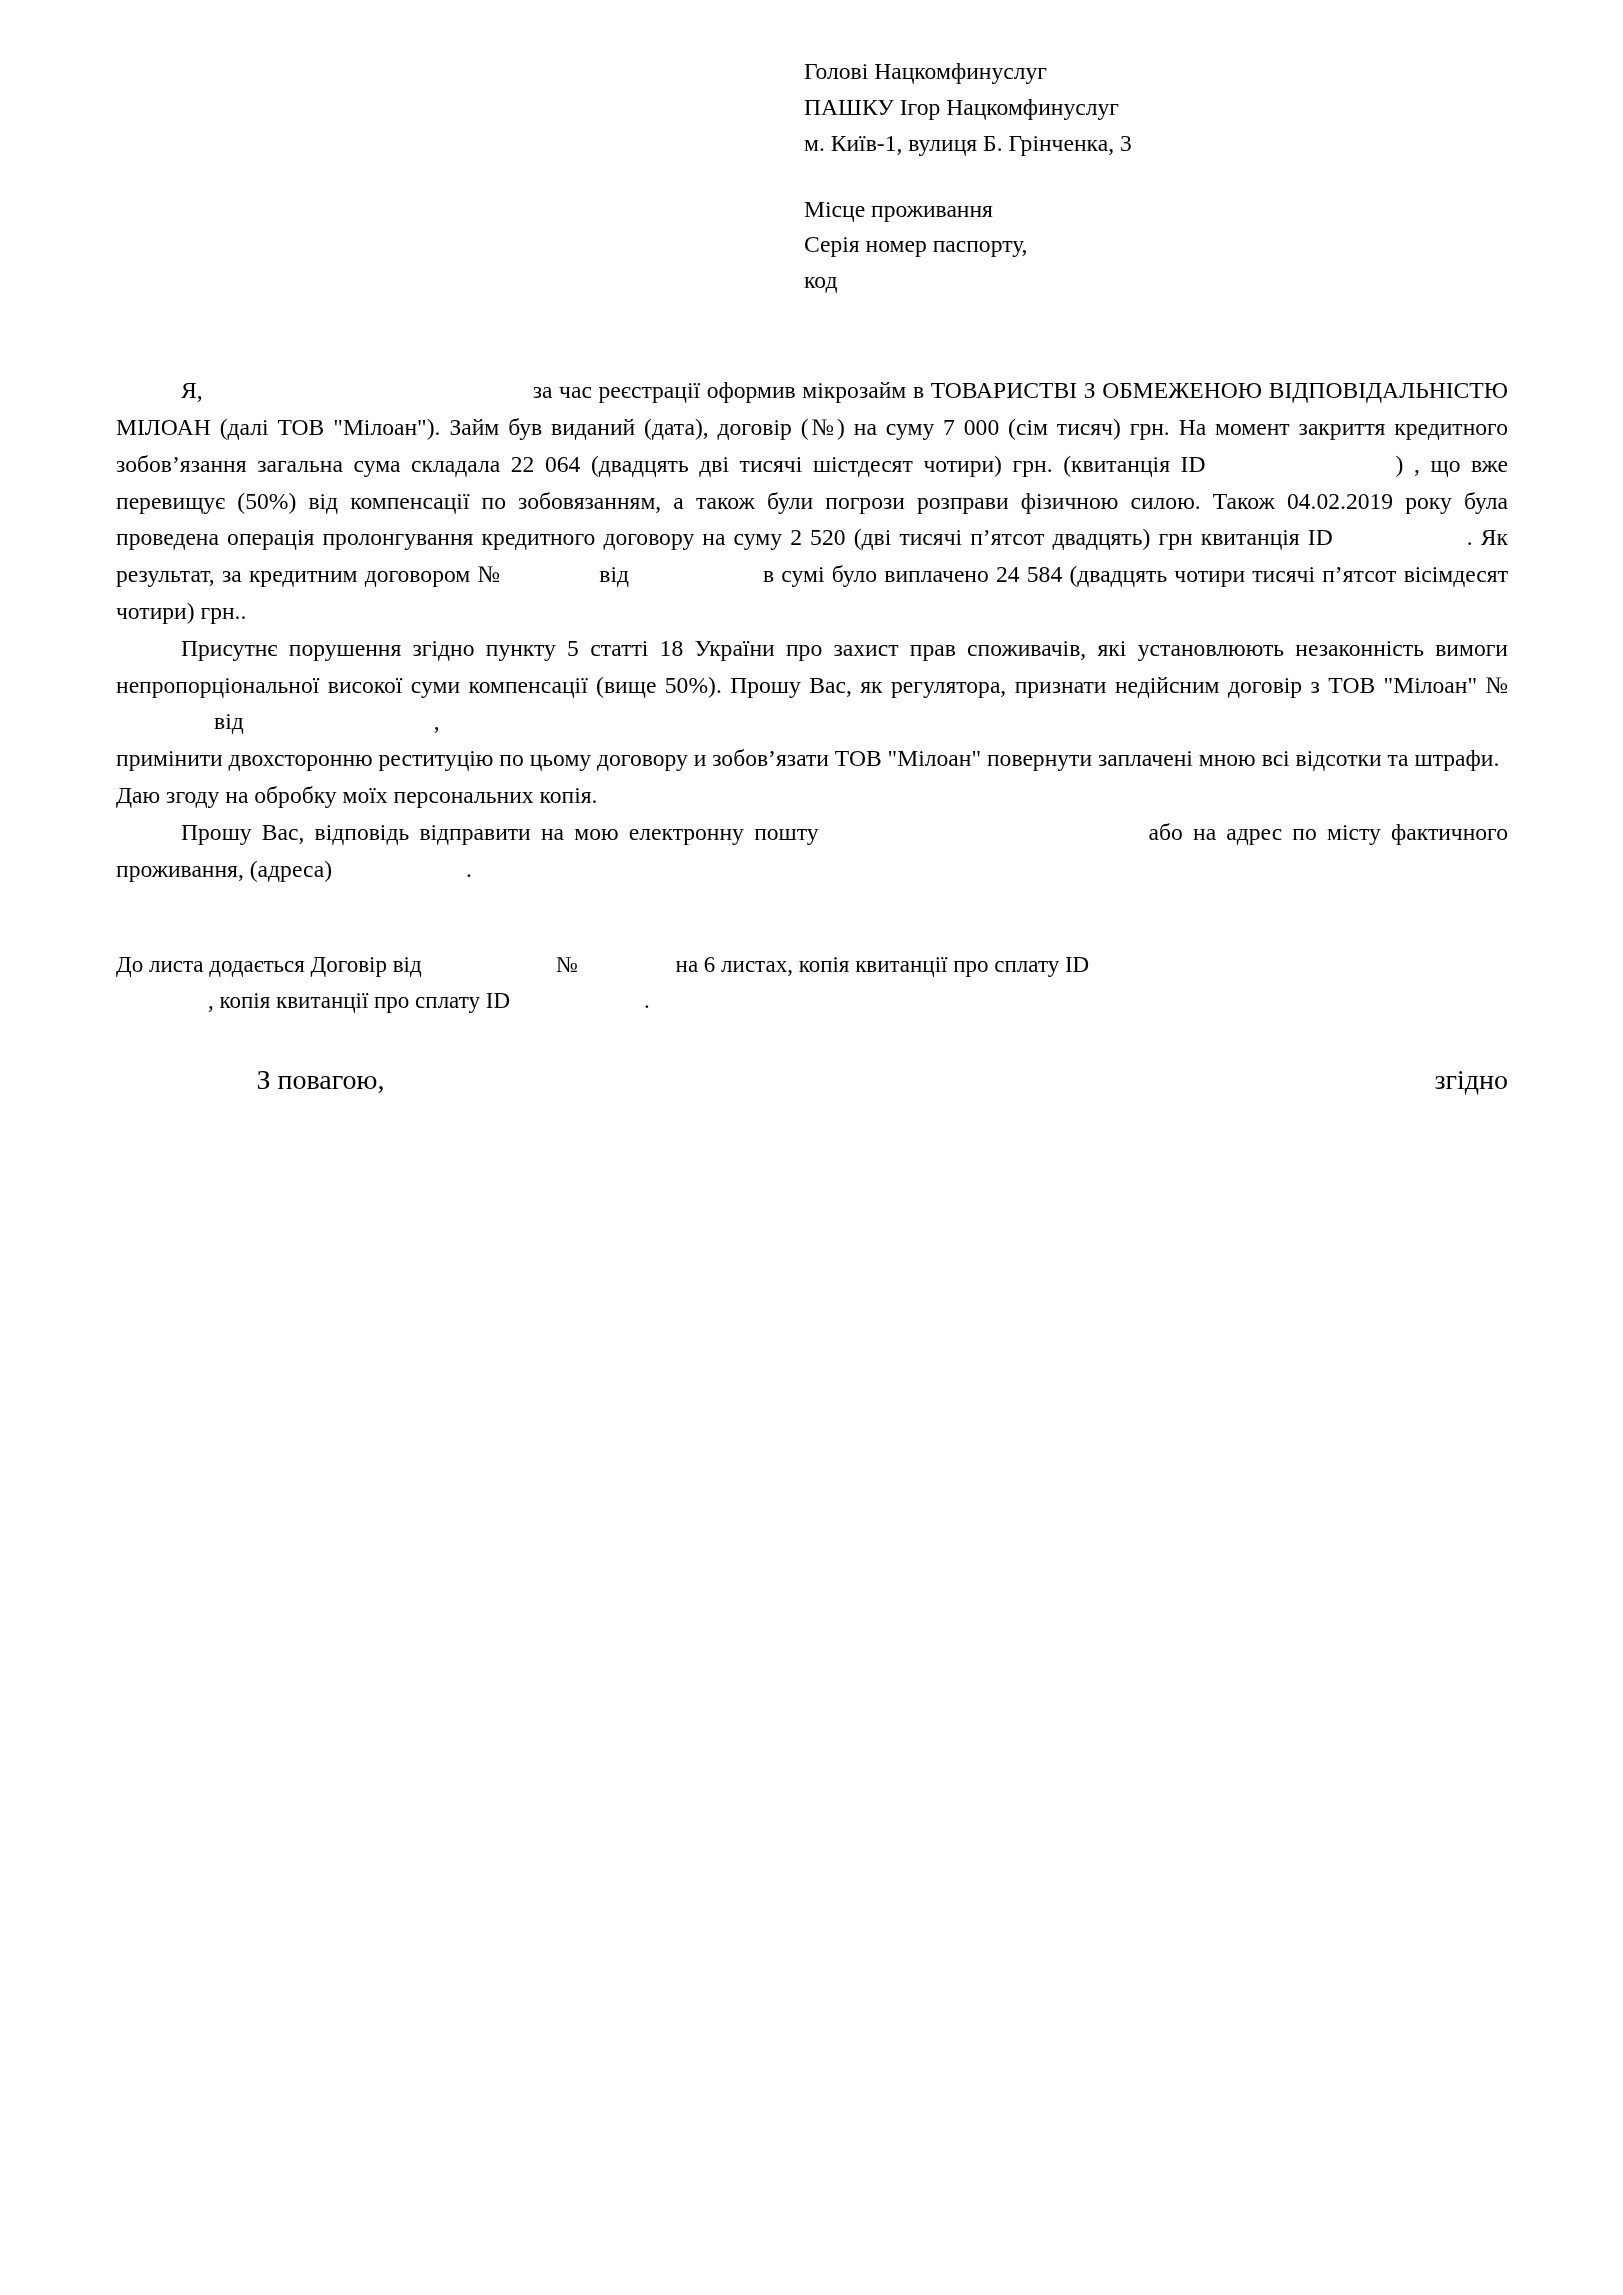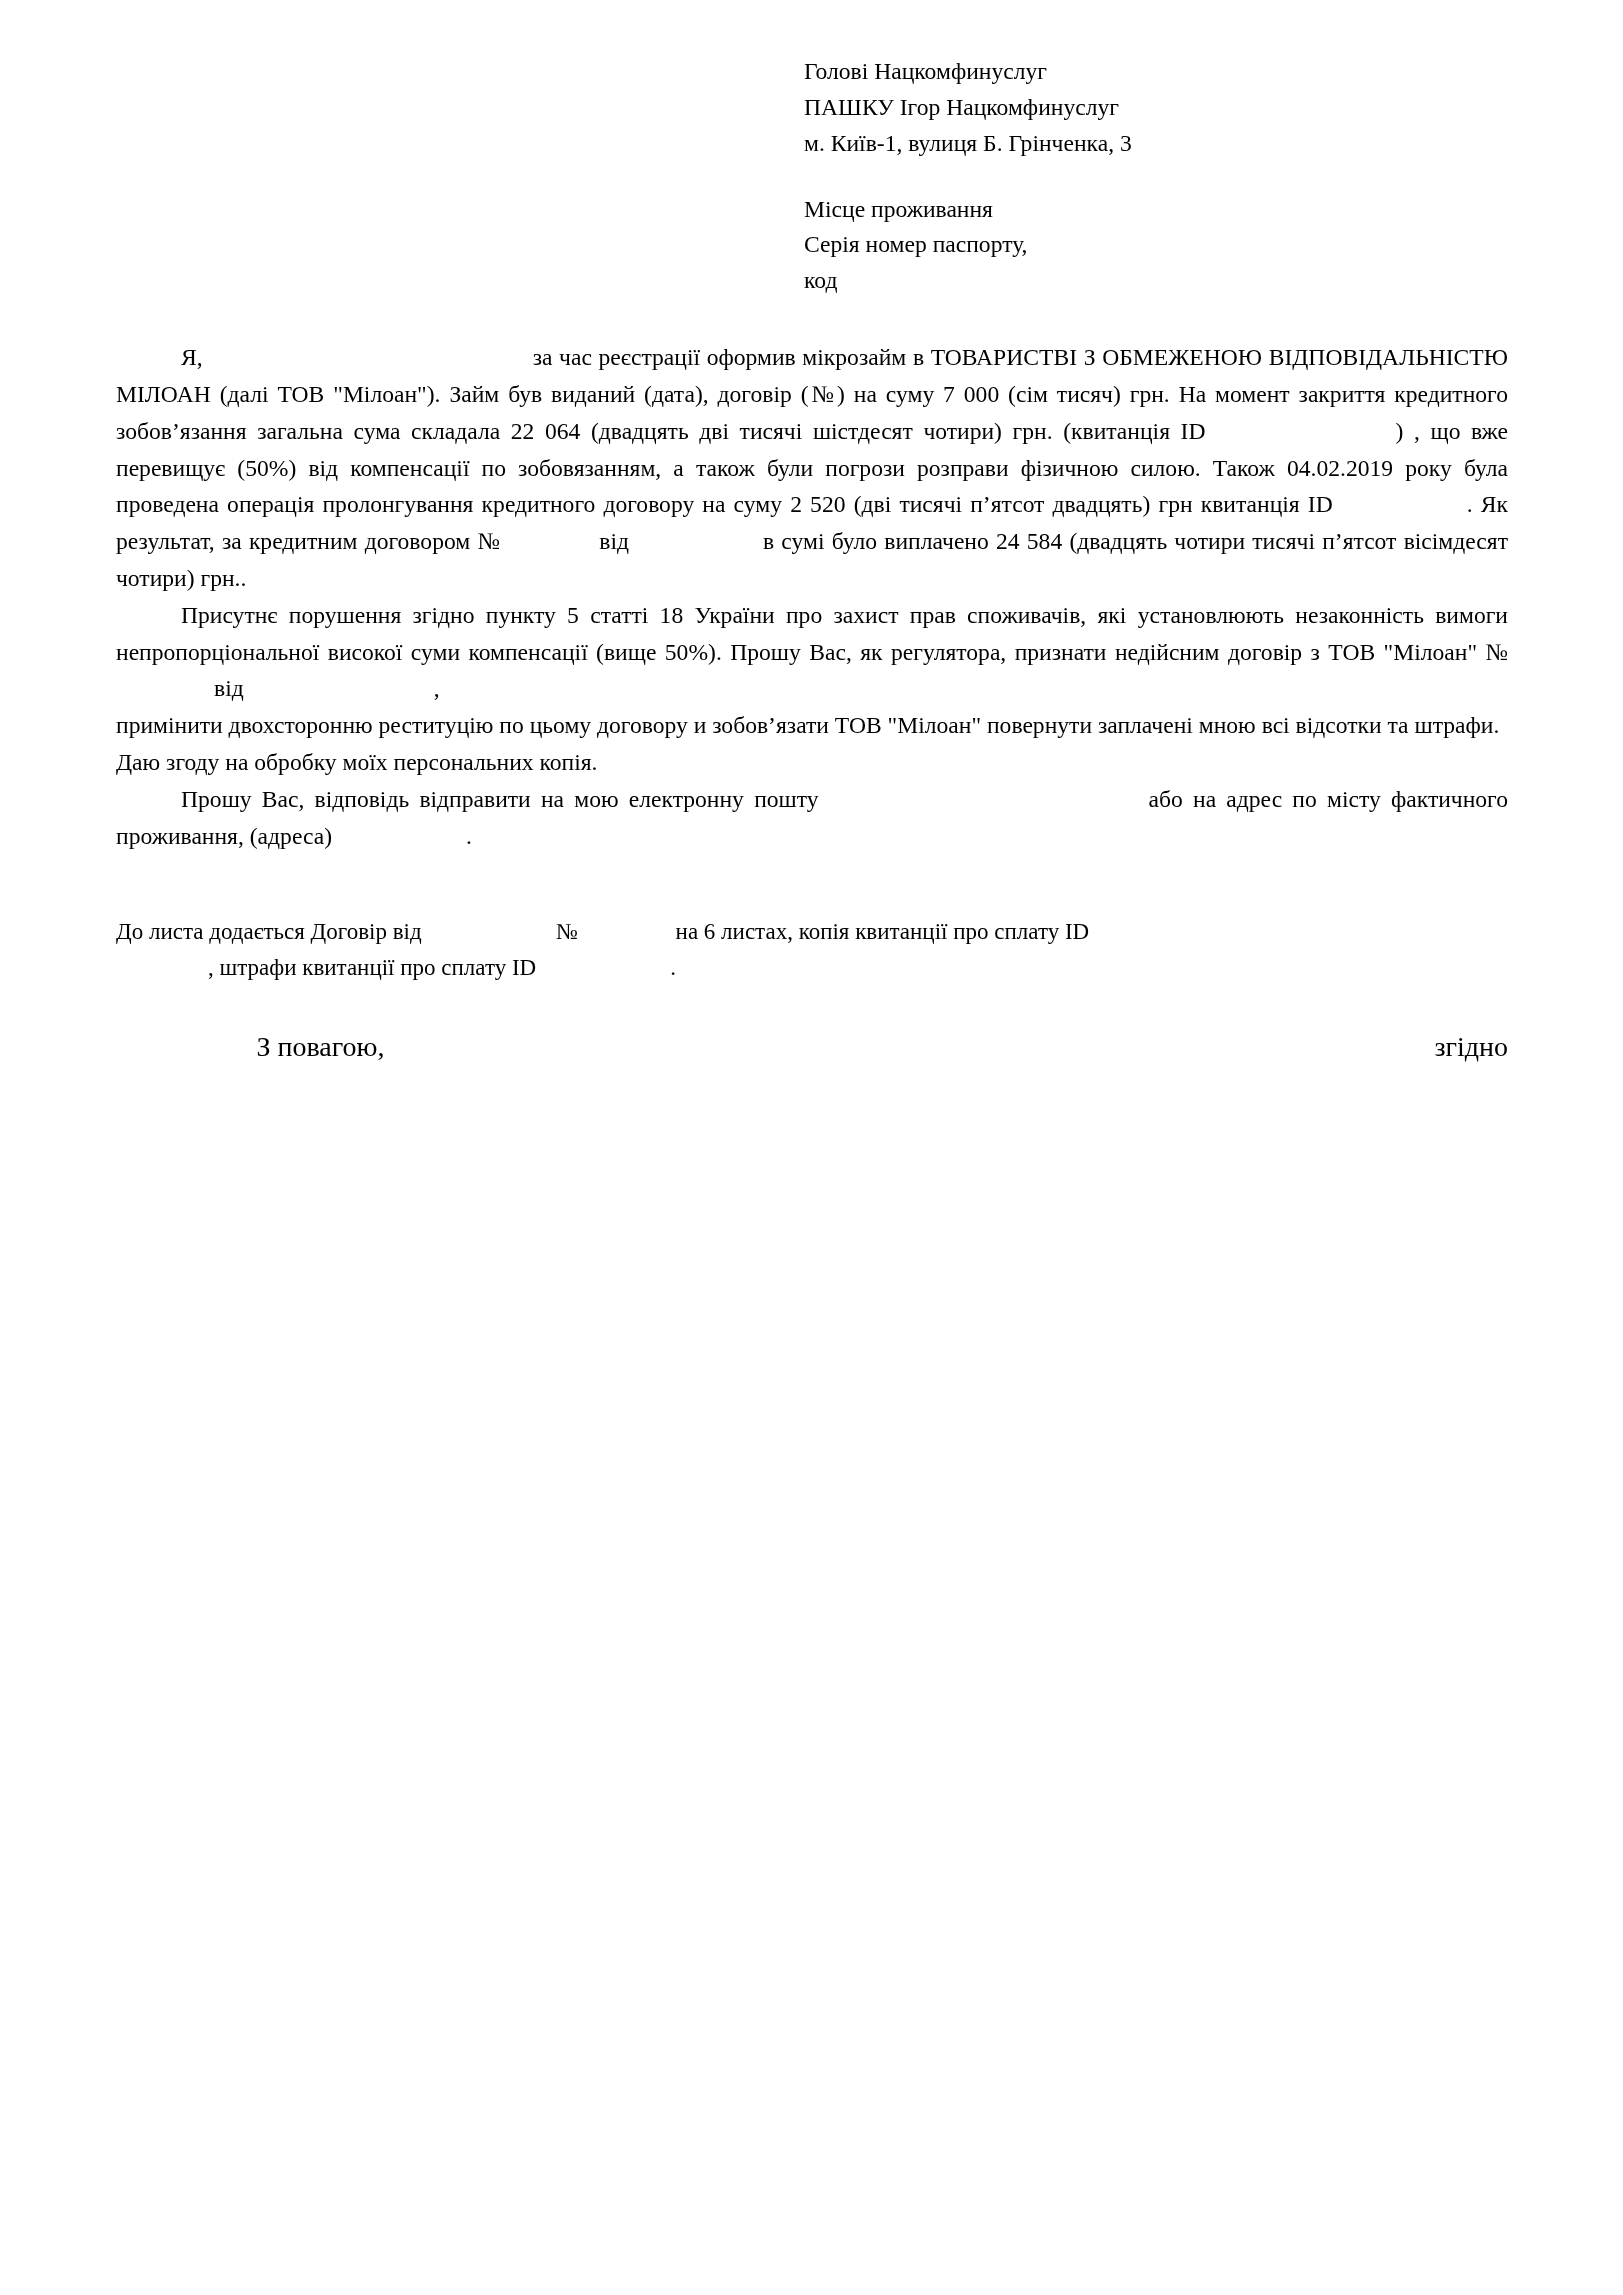--- a/index.html
+++ b/index.html
@@ -39,21 +39,21 @@
   }
   .sender-block {
     margin-top: 30px;
     margin-left: 688px;
     font-size: 23.6px;
     line-height: 1.52;
   }
 
   
   .body-text {
-    margin-top: 40px;
+    margin-top: 73px;
     font-size: 23.6px;
     line-height: 1.56;
   }
   p.para {
     margin: 0;
     text-align: justify;
     text-justify: inter-word;
     text-indent: 0;
   }
   p.para.indent {
@@ -115,21 +115,21 @@
 
       <p class="para"><span>примінити двохсторонню реституцію по цьому договору и зобов’язати ТОВ "Мілоан" повернути заплачені мною всі відсотки та штрафи.</span></p>
 
       <p class="para"><span>Даю згоду на обробку моїх персональних копія.</span></p>
 
       <p class="para indent"><span>Прошу Вас, відповідь відправити на мою електронну пошту</span><span class="gap-xl"></span><span>або на адрес по місту фактичного проживання, (адреса)</span><span class="gap-md"></span><span>.</span></p>
     </div>
 
     <div class="attachments">
       <p><span>До листа додається Договір від</span><span class="gap-md"></span><span>№</span><span class="gap-sm"></span><span>на 6 листах, копія квитанції про сплату ID</span></p>
-      <p class="attach-line-2"><span>, штрафи квитанції про сплату ID</span><span class="gap-md"></span><span>.</span></p>
+      <p class="attach-line-2"><span>, копія квитанції про сплату ID</span><span class="gap-md"></span><span>.</span></p>
     </div>
 
     <div class="signature">
       <div class="sig-left">З повагою,</div>
       <div class="sig-right">згідно</div>
     </div>
 
   </div>
 </div>
 

